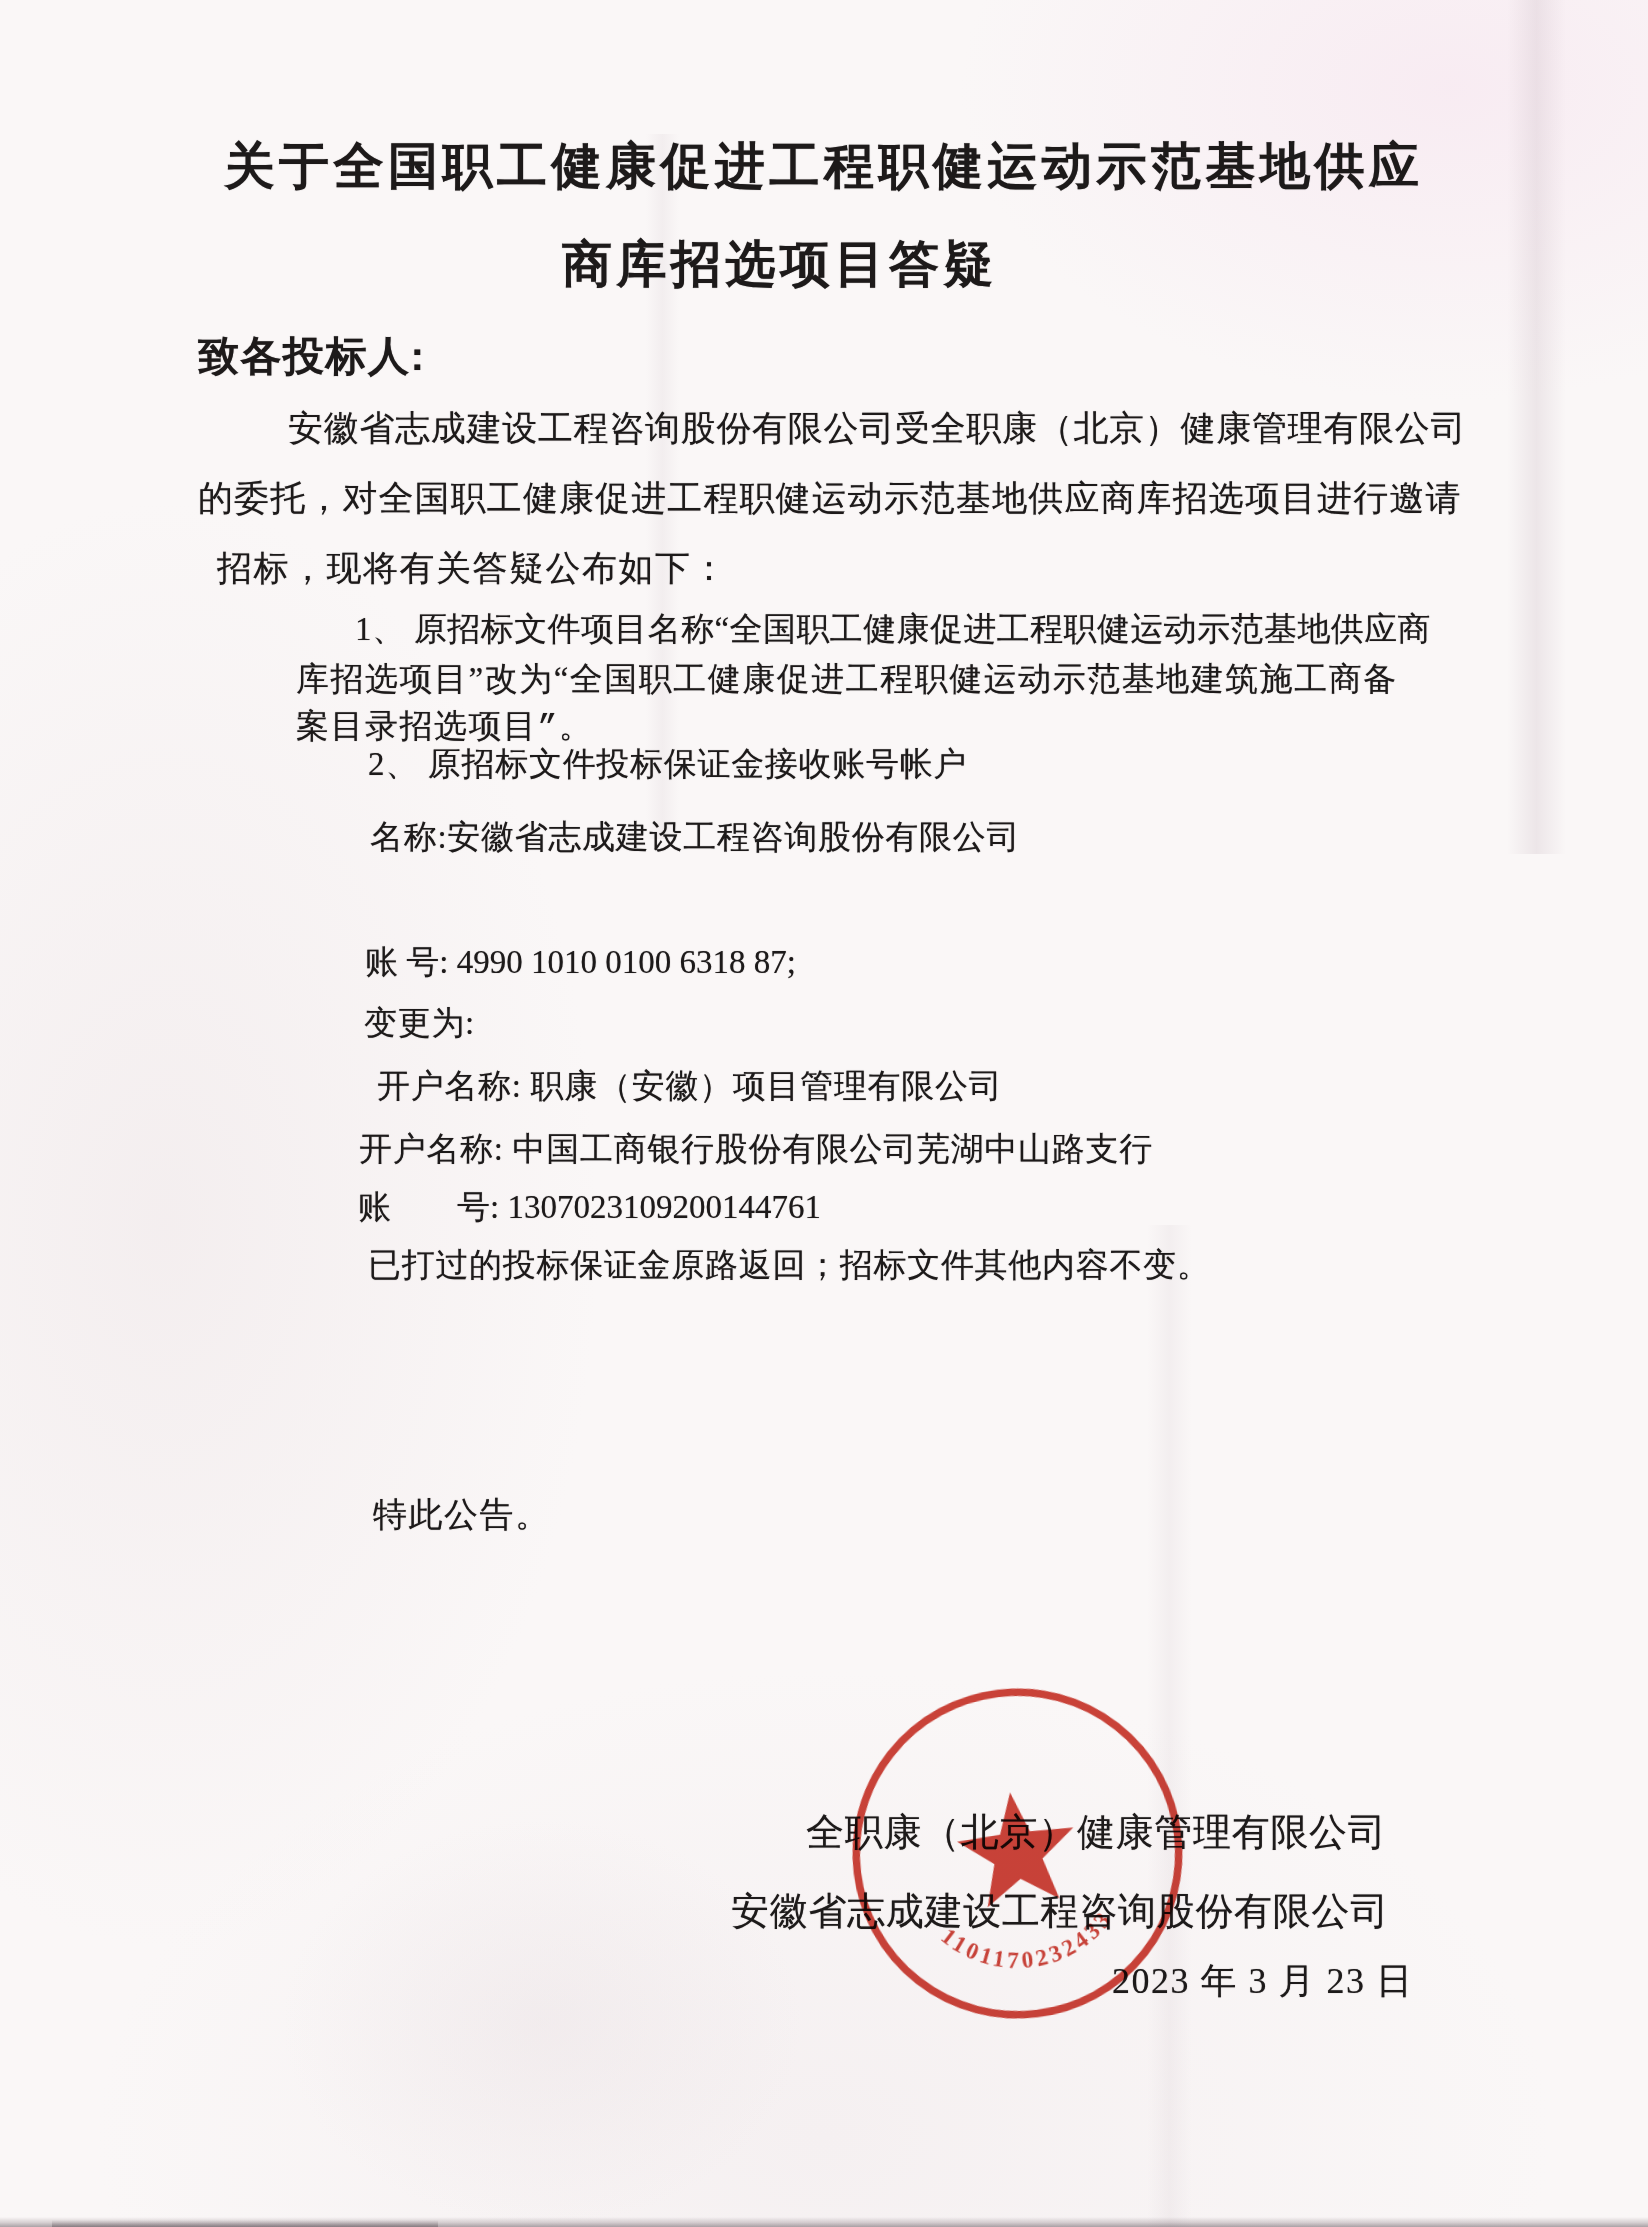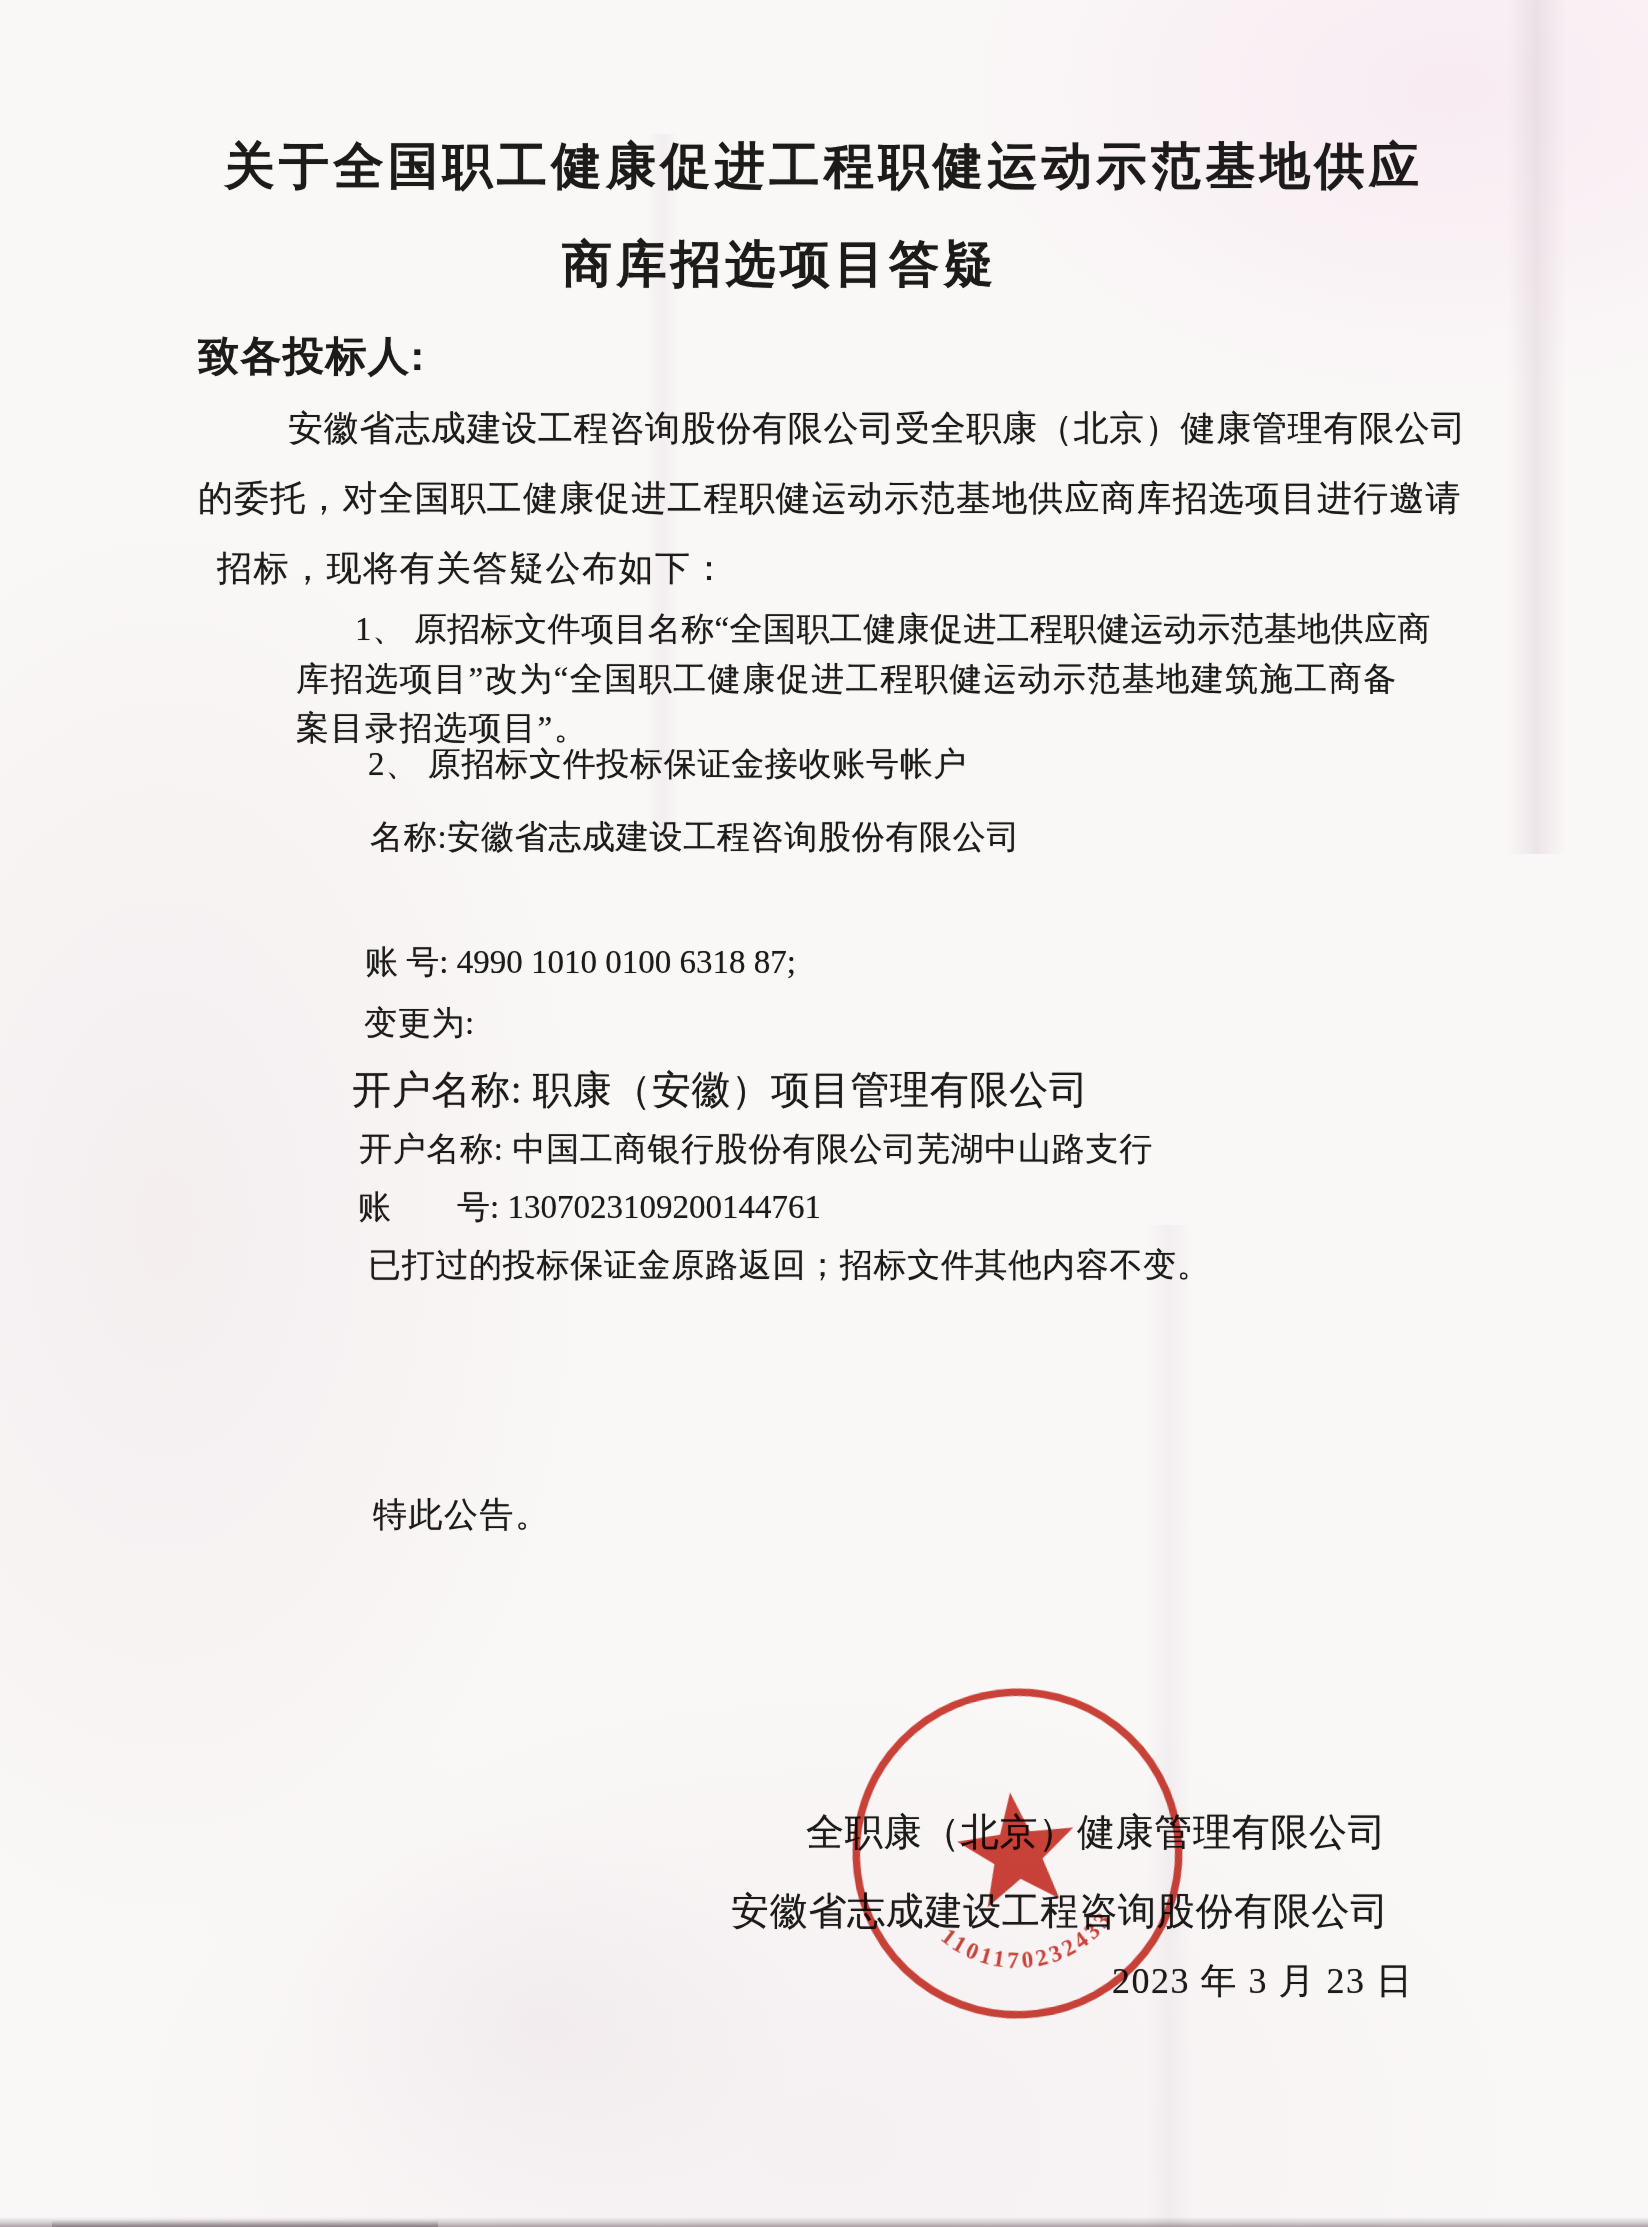--- a/index.html
+++ b/index.html
@@ -40,27 +40,27 @@
     font-weight:bold;
   }
   .t1{top:141px;left:0;width:1648px;text-align:center;font-size:50px;letter-spacing:4.5px;}
   .t2{top:239px;left:0;width:1560px;text-align:center;font-size:50px;letter-spacing:4.5px;}
   .salu{top:336px;left:198px;font-size:41px;letter-spacing:1.5px;}
   .p1{top:411px;left:288px;font-size:35px;letter-spacing:0.7px;}
   .p2{top:481px;left:198px;font-size:35px;letter-spacing:1.1px;}
   .p3{top:551px;left:217px;font-size:35px;letter-spacing:1.5px;}
   .i1a{top:613px;left:355px;font-size:33px;letter-spacing:0.4px;}
   .i1b{top:663px;left:296px;font-size:33px;letter-spacing:1.5px;}
-  .i1c{top:712px;left:296px;font-size:33px;letter-spacing:1.5px;}
+  .i1c{top:712px;left:296px;font-size:33px;letter-spacing:1.5px;font-family:Liberation Mono, monospace;}
   .i2h{top:748px;left:368px;font-size:33px;letter-spacing:0.7px;}
   .an1{top:821px;left:370px;font-size:33px;letter-spacing:0.7px;}
   .ab1{top:885px;left:367px;font-size:33px;letter-spacing:0.7px;}
   .ano1{top:946px;left:365px;font-size:33px;letter-spacing:0;}
   .chg{top:1007px;left:364px;font-size:33px;letter-spacing:0.7px;}
-  .an2{top:1070px;left:352px;font-size:39px;letter-spacing:0.7px;}
+  .an2{top:1070px;left:377px;font-size:33px;letter-spacing:0.7px;}
   .ab2{top:1133px;left:359px;font-size:33px;letter-spacing:0.7px;}
   .ano2{top:1191px;left:358px;font-size:33px;letter-spacing:0;}
   .cls{top:1249px;left:368px;font-size:33px;letter-spacing:0.7px;}
   .ann{top:1498px;left:373px;font-size:34px;letter-spacing:1.5px;}
   .s1{top:1813px;left:806px;font-size:38px;letter-spacing:0.7px;}
   .s2{top:1892px;left:731px;font-size:38px;letter-spacing:0.7px;}
   .dt{top:1963px;left:1112px;font-size:36px;letter-spacing:1.5px;}
 
   .seal{
     position:absolute;

